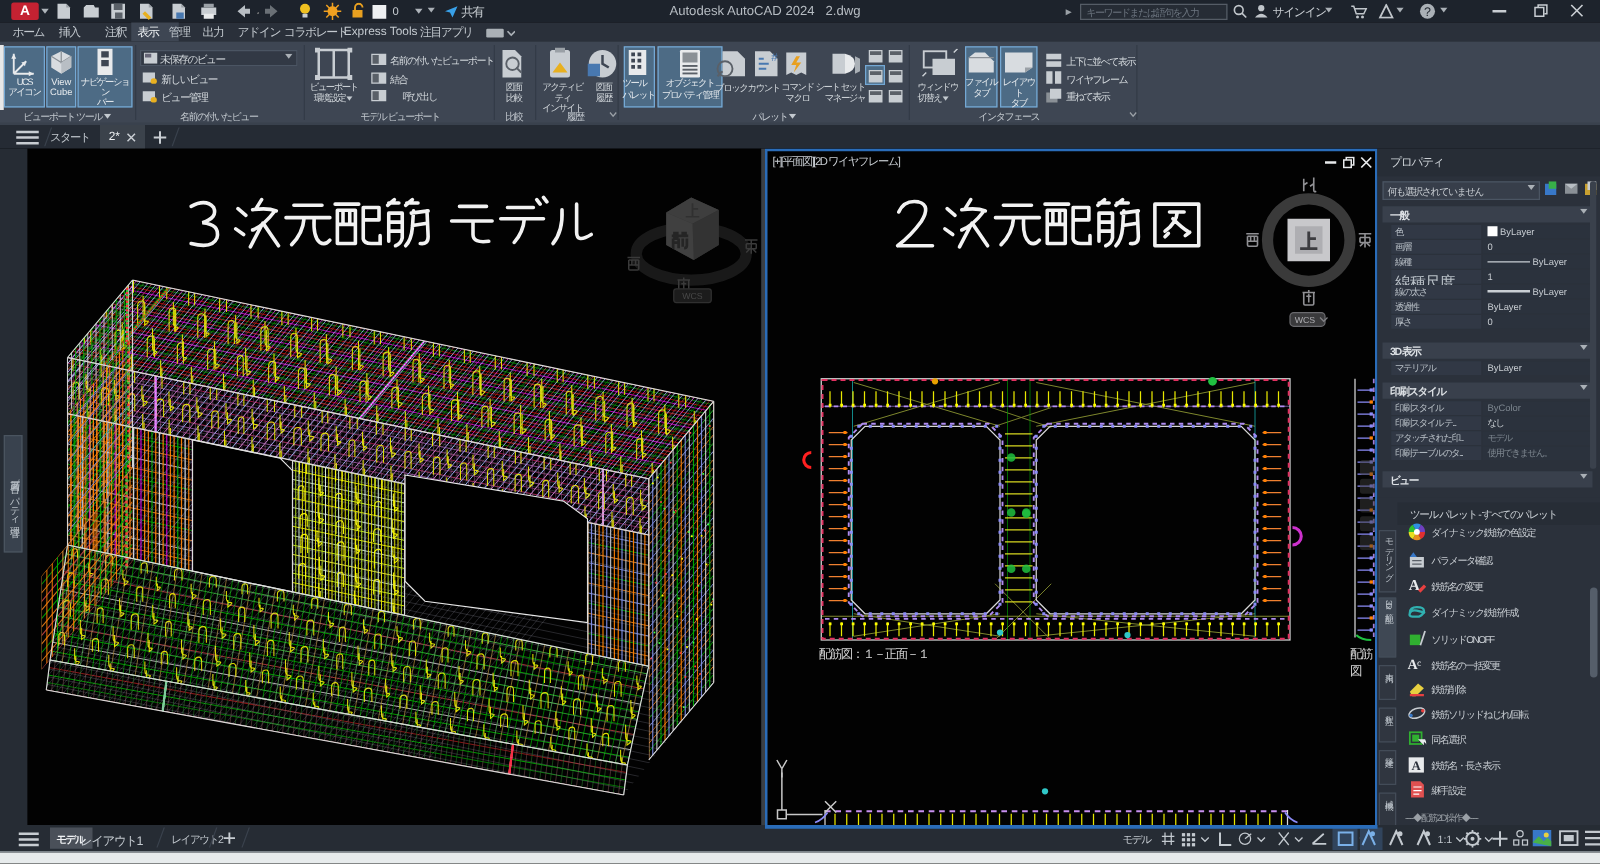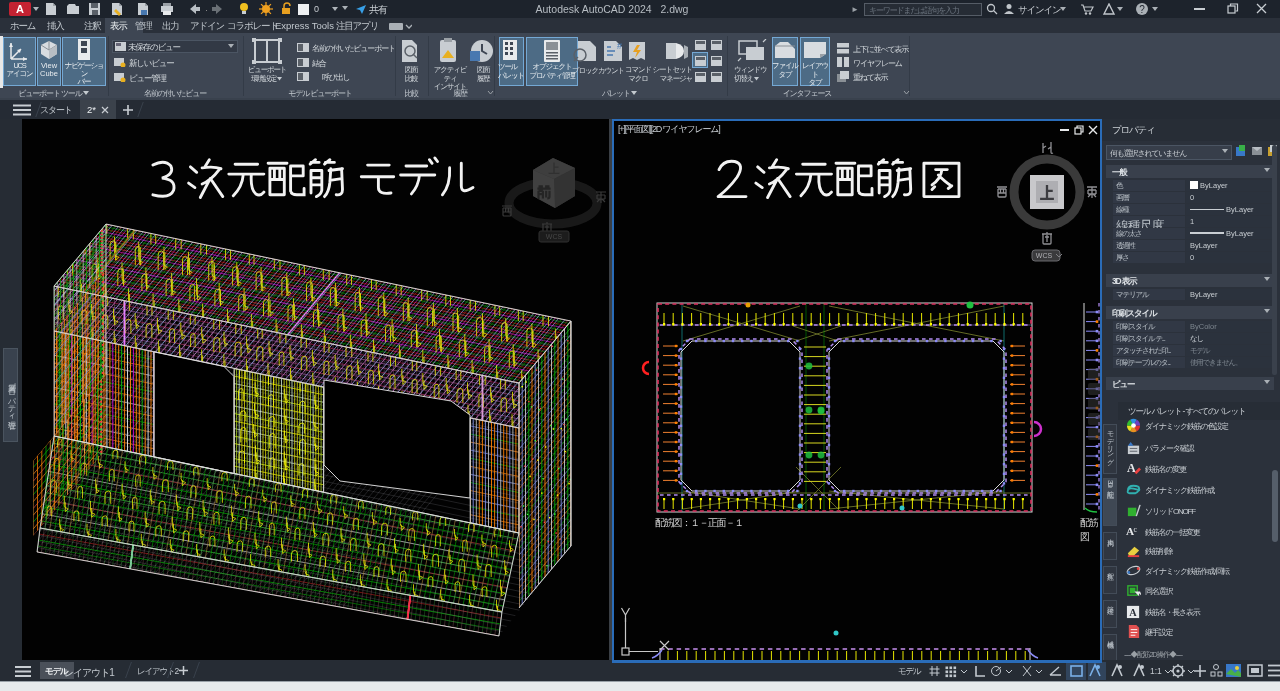--- a/index.html
+++ b/index.html
@@ -1664,21 +1664,21 @@
 <svg width="15" height="15" style="position:absolute;left:1126px;top:543px" viewBox="0 0 16 16">
     <path d="M2 11l7-7 5 4-7 7H4z" fill="#e8d040"></path>
     <path d="M2 14h12" stroke="#e84040" stroke-width="2"></path>
   </svg>
 <div class="abs" style="left:1145px;top:546px;width:125px;color:#c9ced3;font-size:8px;overflow:hidden;white-space:nowrap;letter-spacing:-1.2px">鉄筋削除</div>
 <svg width="15" height="15" style="position:absolute;left:1126px;top:563px" viewBox="0 0 16 16">
     <ellipse cx="8" cy="8" rx="7" ry="4" fill="none" stroke="#c8cdd2" stroke-width="1.3" transform="rotate(-20 8 8)"></ellipse>
     <circle cx="3" cy="10" r="1.5" fill="#3878c8"></circle>
     <circle cx="13" cy="6" r="1.5" fill="#e84040"></circle>
   </svg>
-<div class="abs" style="left:1145px;top:566px;width:125px;color:#c9ced3;font-size:8px;overflow:hidden;white-space:nowrap;letter-spacing:-1.2px">ダイナミック鉄筋作成/回転</div>
+<div class="abs" style="left:1145px;top:566px;width:125px;color:#c9ced3;font-size:8px;overflow:hidden;white-space:nowrap;letter-spacing:-1.2px">鉄筋ソリッドねじれ/回転</div>
 <svg width="15" height="15" style="position:absolute;left:1126px;top:583px" viewBox="0 0 16 16">
     <rect x="2" y="3" width="10" height="10" fill="none" stroke="#30b030" stroke-width="1.5"></rect>
     <rect x="4" y="5" width="6" height="6" fill="#30b030"></rect>
     <path d="M9 9l5 5 0-3 3 3-2-5z" fill="#e8eaec"></path>
   </svg>
 <div class="abs" style="left:1145px;top:586px;width:125px;color:#c9ced3;font-size:8px;overflow:hidden;white-space:nowrap;letter-spacing:-1.2px">同名選択</div>
 <svg width="15" height="15" style="position:absolute;left:1126px;top:604px" viewBox="0 0 16 16">
     <rect x="1" y="2" width="13" height="13" fill="#e8eaec"></rect>
     <text x="3.5" y="12.5" font-size="11" fill="#2b313b" font-family="Liberation Serif" font-weight="bold">A</text>
   </svg>

